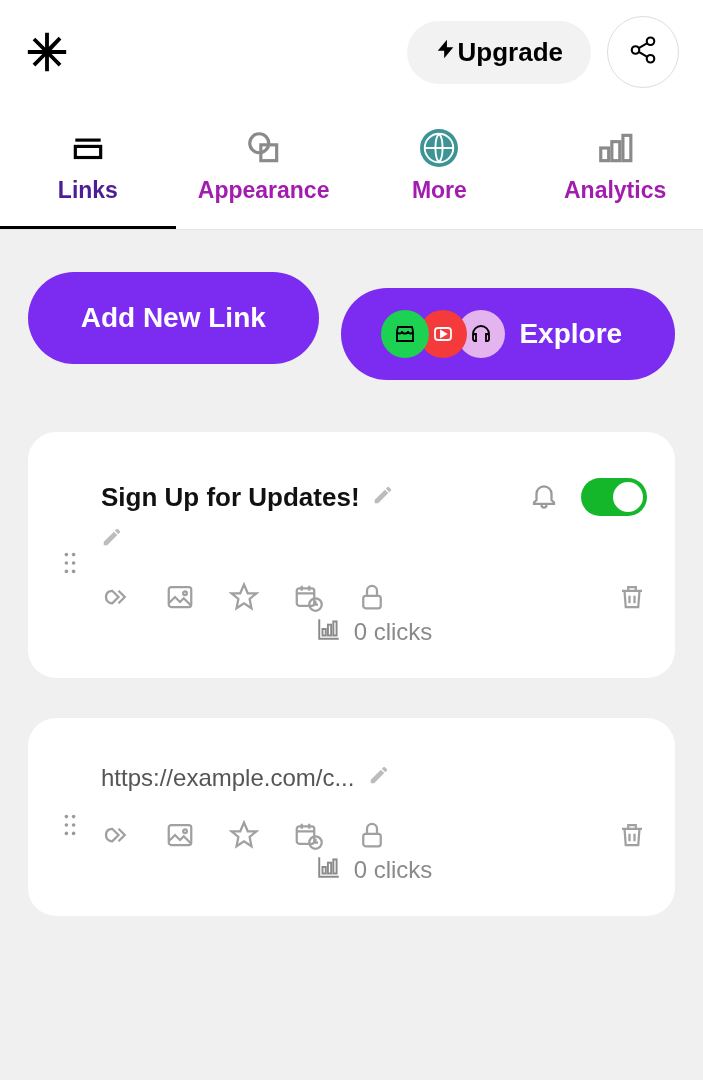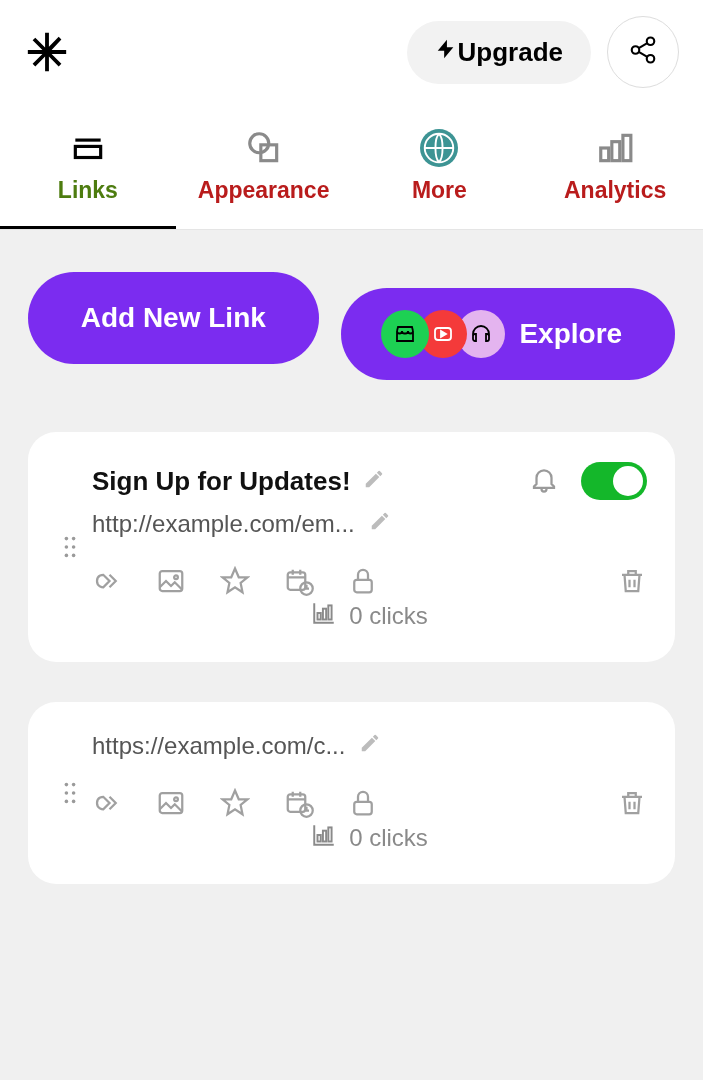--- a/index.html
+++ b/index.html
@@ -45,26 +45,26 @@
     height: 126px;
   }
   .tab {
     flex:1;
     display:flex;
     flex-direction:column;
     align-items:center;
     justify-content:center;
     gap:10px;
     cursor:pointer;
-    color:#b91c1c;
+    color:#a21caf;
     font-size:23px;
     font-weight:600;
     position:relative;
   }
-  .tab.active { color:#4d7c0f; }
+  .tab.active { color:#4c1d95; }
   .tab.active::after {
     content:"";
     position:absolute;
     bottom:0; left:0;
     width:100%;
     height:3px;
     background:#000;
   }
   .tab-icon svg { display:block; }
 
@@ -98,23 +98,24 @@
     display:flex; align-items:center; justify-content:center;
     font-size:20px;
   }
   .circ.green { background:#1dd153; margin-right:-10px; z-index:3; }
   .circ.red { background:#f43a3a; margin-right:-10px; z-index:2; }
   .circ.pink { background:#e4b4ef; z-index:1; }
 
   .card {
     background:#fff;
     border-radius:28px;
-    padding: 30px 28px 30px 20px;
+    padding: 46px 28px 30px 20px;
     margin-bottom: 40px;
     display:flex;
+    gap:9px;
   }
   .drag-col {
     width:44px;
     display:flex;
     align-items:center;
     justify-content:center;
     color:#9a9a9a;
     cursor:grab;
   }
   .card-body { flex:1; }
@@ -290,21 +291,20 @@
         </span>
         <div class="spacer"></div>
         <span class="bell-icon">
           <svg width="30" height="30" viewBox="0 0 24 24" fill="none" stroke="#9a9a9a" stroke-width="1.8">
               <path d="M18 16v-5a6 6 0 10-12 0v5l-2 2v1h16v-1l-2-2zM10 20a2 2 0 004 0"></path>
             </svg>
         </span>
         <div class="toggle"></div>
       </div>
       <div class="card-row2">
-        <span class="card-url">http://example.com/em...</span>
         <span class="edit-icon">
           <svg width="22" height="22" viewBox="0 0 24 24" fill="#bcbcbc">
               <path d="M3 17.25V21h3.75L17.81 9.94l-3.75-3.75L3 17.25zM20.71 7.04a1 1 0 000-1.41l-2.34-2.34a1 1 0 00-1.41 0l-1.83 1.83 3.75 3.75 1.83-1.83z"></path>
             </svg>
         </span>
       </div>
       <div class="card-icons-split">
         <div class="left-icons">
           <span class="icon-btn"><svg width="30" height="30" viewBox="0 0 24 24" fill="none" stroke="#a0a0a0" stroke-width="1.8">
                 <path d="M4 12c0-5 5-5 5-5l5 5-5 5s-5 0-5-5zM14 7l5 5-5 5"></path>

